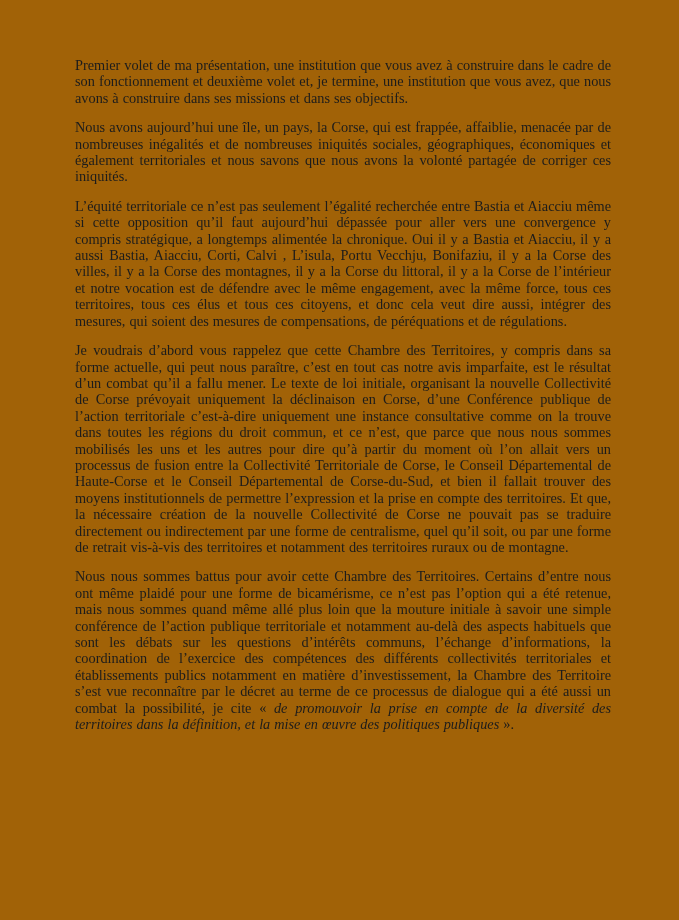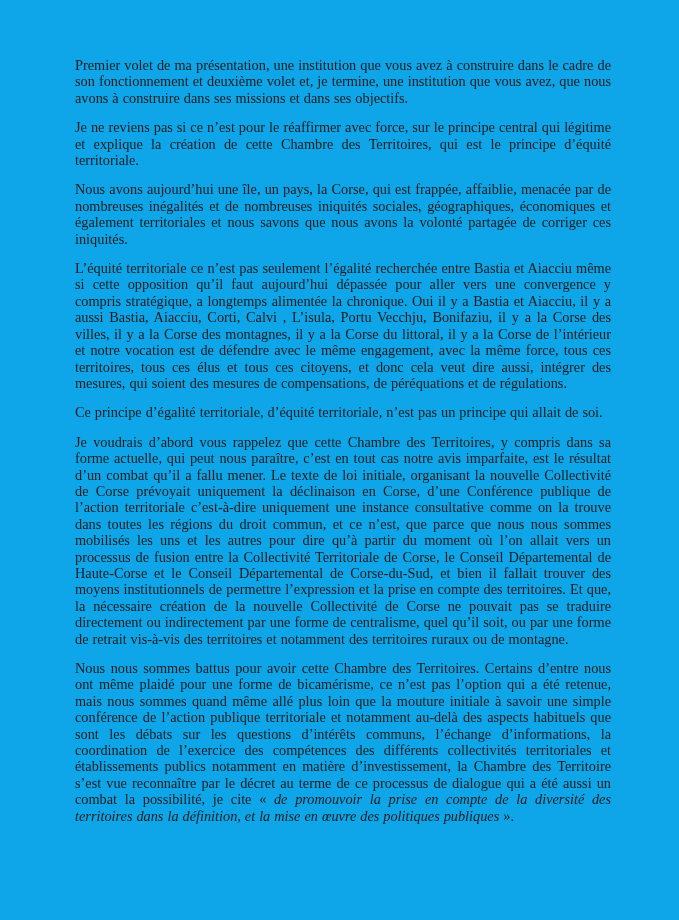--- a/index.html
+++ b/index.html
@@ -5,21 +5,21 @@
   html, body {
     margin: 0;
     padding: 0;
     background: #f4f4f2;
   }
   .page {
     position: relative;
     width: 679px;
     height: 920px;
     margin: 0 auto;
-    background: #0ea5e9;
+    background: #a16207;
     box-sizing: border-box;
     padding: 57px 68px 30px 75px;
     overflow: hidden;
     font-family: "Liberation Serif", "DejaVu Serif", serif;
     color: #1c1c1c;
   }
   .para {
     margin: 0 0 13px 0;
     font-size: 14.3px;
     line-height: 16.4px;
@@ -33,19 +33,17 @@
   }
   .quote-italic {
     font-style: italic;
   }
 </style>
 </head>
 <body>
 
 <div class="page">
   <p class="para">Premier volet de ma présentation, une institution que vous avez à construire dans le cadre de son fonctionnement et deuxième volet et, je termine, une institution que vous avez, que nous avons à construire dans ses missions et dans ses objectifs.</p>
-  <p class="para">Je ne reviens pas si ce n’est pour le réaffirmer avec force, sur le principe central qui légitime et explique la création de cette Chambre des Territoires, qui est le principe d’équité territoriale.</p>
   <p class="para">Nous avons aujourd’hui une île, un pays, la Corse, qui est frappée, affaiblie, menacée par de nombreuses inégalités et de nombreuses iniquités sociales, géographiques, économiques et également territoriales et nous savons que nous avons la volonté partagée de corriger ces iniquités.</p>
   <p class="para">L’équité territoriale ce n’est pas seulement l’égalité recherchée entre Bastia et Aiacciu même si cette opposition qu’il faut aujourd’hui dépassée pour aller vers une convergence y compris stratégique, a longtemps alimentée la chronique. Oui il y a Bastia et Aiacciu, il y a aussi Bastia, Aiacciu, Corti, Calvi , L’isula, Portu Vecchju, Bonifaziu, il y a la Corse des villes, il y a la Corse des montagnes, il y a la Corse du littoral, il y a la Corse de l’intérieur et notre vocation est de défendre avec le même engagement, avec la même force, tous ces territoires, tous ces élus et tous ces citoyens, et donc cela veut dire aussi, intégrer des mesures, qui soient des mesures de compensations, de péréquations et de régulations.</p>
-  <p class="para">Ce principe d’égalité territoriale, d’équité territoriale, n’est pas un principe qui allait de soi.</p>
   <p class="para">Je voudrais d’abord vous rappelez que cette Chambre des Territoires, y compris dans sa forme actuelle, qui peut nous paraître, c’est en tout cas notre avis imparfaite, est le résultat d’un combat qu’il a fallu mener. Le texte de loi initiale, organisant la nouvelle Collectivité de Corse prévoyait uniquement la déclinaison en Corse, d’une Conférence publique de l’action territoriale c’est-à-dire uniquement une instance consultative comme on la trouve dans toutes les régions du droit commun, et ce n’est, que parce que nous nous sommes mobilisés les uns et les autres pour dire qu’à partir du moment où l’on allait vers un processus de fusion entre la Collectivité Territoriale de Corse, le Conseil Départemental de Haute-Corse et le Conseil Départemental de Corse-du-Sud, et bien il fallait trouver des moyens institutionnels de permettre l’expression et la prise en compte des territoires. Et que, la nécessaire création de la nouvelle Collectivité de Corse ne pouvait pas se traduire directement ou indirectement par une forme de centralisme, quel qu’il soit, ou par une forme de retrait vis-à-vis des territoires et notamment des territoires ruraux ou de montagne.</p>
   <p class="para"><span>Nous nous sommes battus pour avoir cette Chambre des Territoires. Certains d’entre nous ont même plaidé pour une forme de bicamérisme, ce n’est pas l’option qui a été retenue, mais nous sommes quand même allé plus loin que la mouture initiale à savoir une simple conférence de l’action publique territoriale et notamment au-delà des aspects habituels que sont les débats sur les questions d’intérêts communs, l’échange d’informations, la coordination de l’exercice des compétences des différents collectivités territoriales et établissements publics notamment en matière d’investissement, la Chambre des Territoire s’est vue reconnaître par le décret au terme de ce processus de dialogue qui a été aussi un combat la possibilité, je cite « </span><span class="quote-italic">de promouvoir la prise en compte de la diversité des territoires dans la définition, et la mise en œuvre des politiques publiques</span><span> ».</span></p>
 </div>
 
 </body></html>

